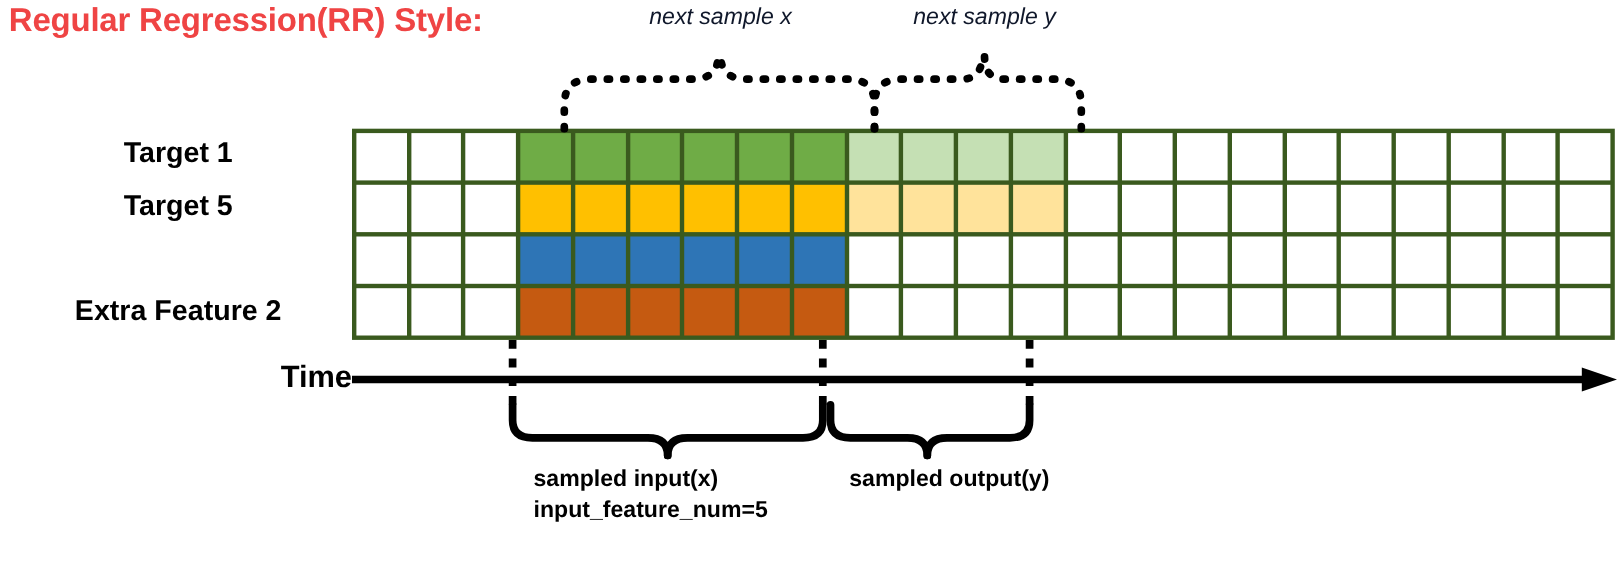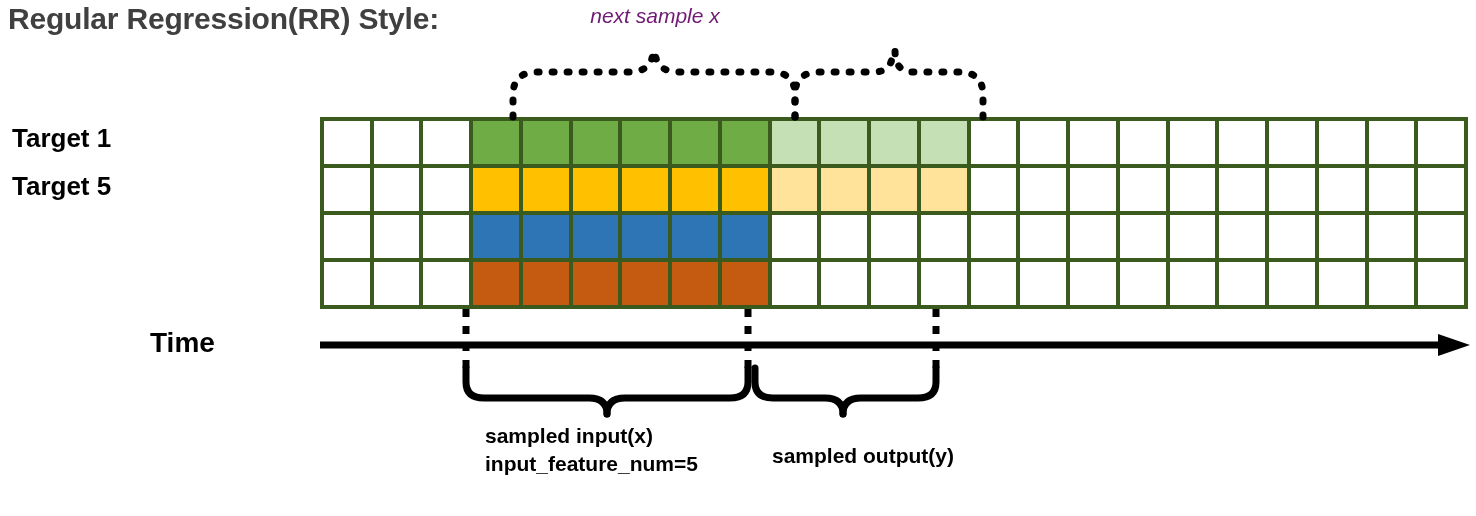--- a/index.html
+++ b/index.html
@@ -18,31 +18,31 @@
     overflow: hidden;
   }
 
   
   #title {
     position: absolute;
     left: 8px;
     top: 2px;
     font-size: 30px;
     font-weight: bold;
-    color: #404040;
+    color: #ef4444;
     white-space: nowrap;
     letter-spacing: -0.2px;
   }
 
   
   .row-label {
     position: absolute;
     right: 0;
     width: 300px;
-    text-align: left;
+    text-align: center;
     font-size: 26px;
     font-weight: bold;
     color: #000000;
     white-space: nowrap;
     line-height: 1;
   }
   #labels-col {
     position: absolute;
     left: 8px;
     top: 117px;
@@ -74,20 +74,21 @@
   .c-yellowlight{ background: #FFE39B; }
   .c-blue       { background: #2E75B6; }
   .c-orange     { background: #C55A11; }
 
   
   #time-label {
     position: absolute;
     left: 150px;
     top: 327px;
     width: 170px;
+    text-align: right;
     font-size: 28px;
     font-weight: bold;
     color: #000000;
   }
   #time-axis {
     position: absolute;
     left: 320px;
     top: 330px;
     width: 1150px;
     height: 30px;
@@ -101,49 +102,50 @@
     width: 1476px;
     height: 516px;
     pointer-events: none;
   }
 
   
   .top-brace-label {
     position: absolute;
     font-size: 21px;
     font-style: italic;
-    color: #701a75;
+    color: #0f172a;
     white-space: nowrap;
     text-align: center;
   }
   #label-next-x { left: 520px; top: 4px; width: 270px; }
   #label-next-y { left: 800px; top: 4px; width: 190px; }
 
   
   .bottom-note {
     position: absolute;
     font-size: 21px;
     font-weight: bold;
     color: #000000;
     line-height: 1.32;
     white-space: nowrap;
   }
   #note-input  { left: 485px; top: 422px; }
-  #note-output { left: 772px; top: 422px; margin-top: 20px; }
+  #note-output { left: 772px; top: 422px; }
 </style>
 </head>
 <body>
 
 <div id="canvas">
 
   <div id="title">Regular Regression(RR) Style:</div>
 
   <div id="labels-col">
     <div class="row-label" style="top:8px;">Target 1</div>
     <div class="row-label" style="top:56px;">Target 5</div>
+    <div class="row-label" style="top:152px;">Extra Feature 2</div>
   </div>
 
   <div id="grid">
       <div class="cell"></div>
       <div class="cell"></div>
       <div class="cell"></div>
       <div class="cell c-green"></div>
       <div class="cell c-green"></div>
       <div class="cell c-green"></div>
       <div class="cell c-green"></div>
@@ -234,20 +236,21 @@
       <div class="cell"></div>
     </div>
 
   <div id="time-label">Time</div>
   <svg id="time-axis" viewBox="0 0 1150 30">
     <line x1="0" y1="15" x2="1122" y2="15" stroke="#000000" stroke-width="7"></line>
     <polygon points="1118,4 1150,15 1118,26" fill="#000000"></polygon>
   </svg>
 
   <div class="top-brace-label" id="label-next-x">next sample x</div>
+  <div class="top-brace-label" id="label-next-y">next sample y</div>
 
   <div class="bottom-note" id="note-input">
     <div>sampled input(x)</div>
     <div>input_feature_num=5</div>
   </div>
   <div class="bottom-note" id="note-output">
     <div>sampled output(y)</div>
   </div>
 
   <svg id="overlay" viewBox="0 0 1476 516">

